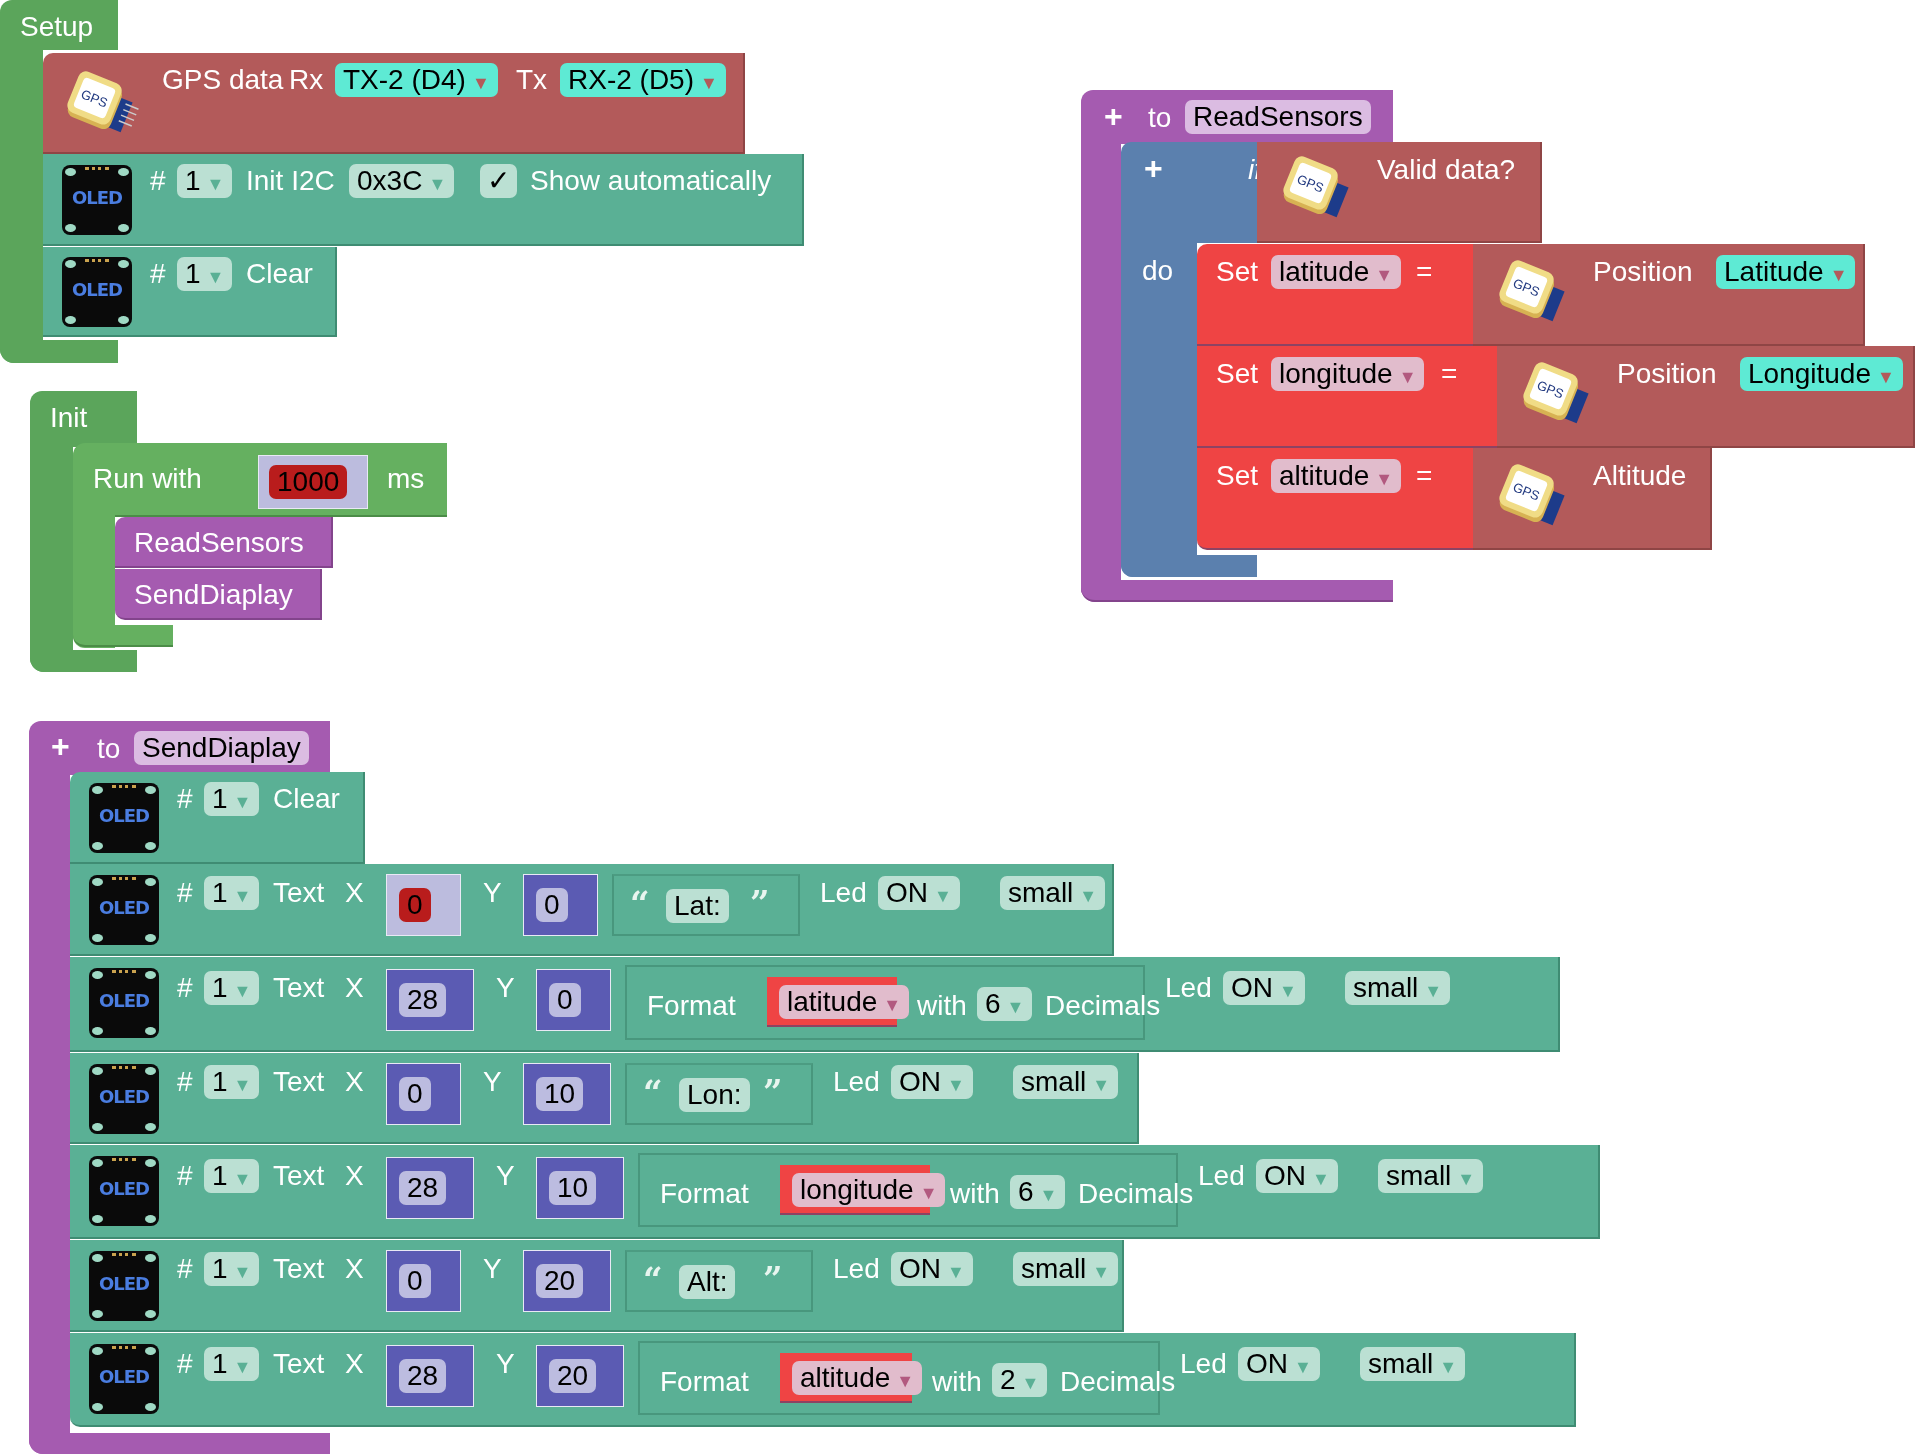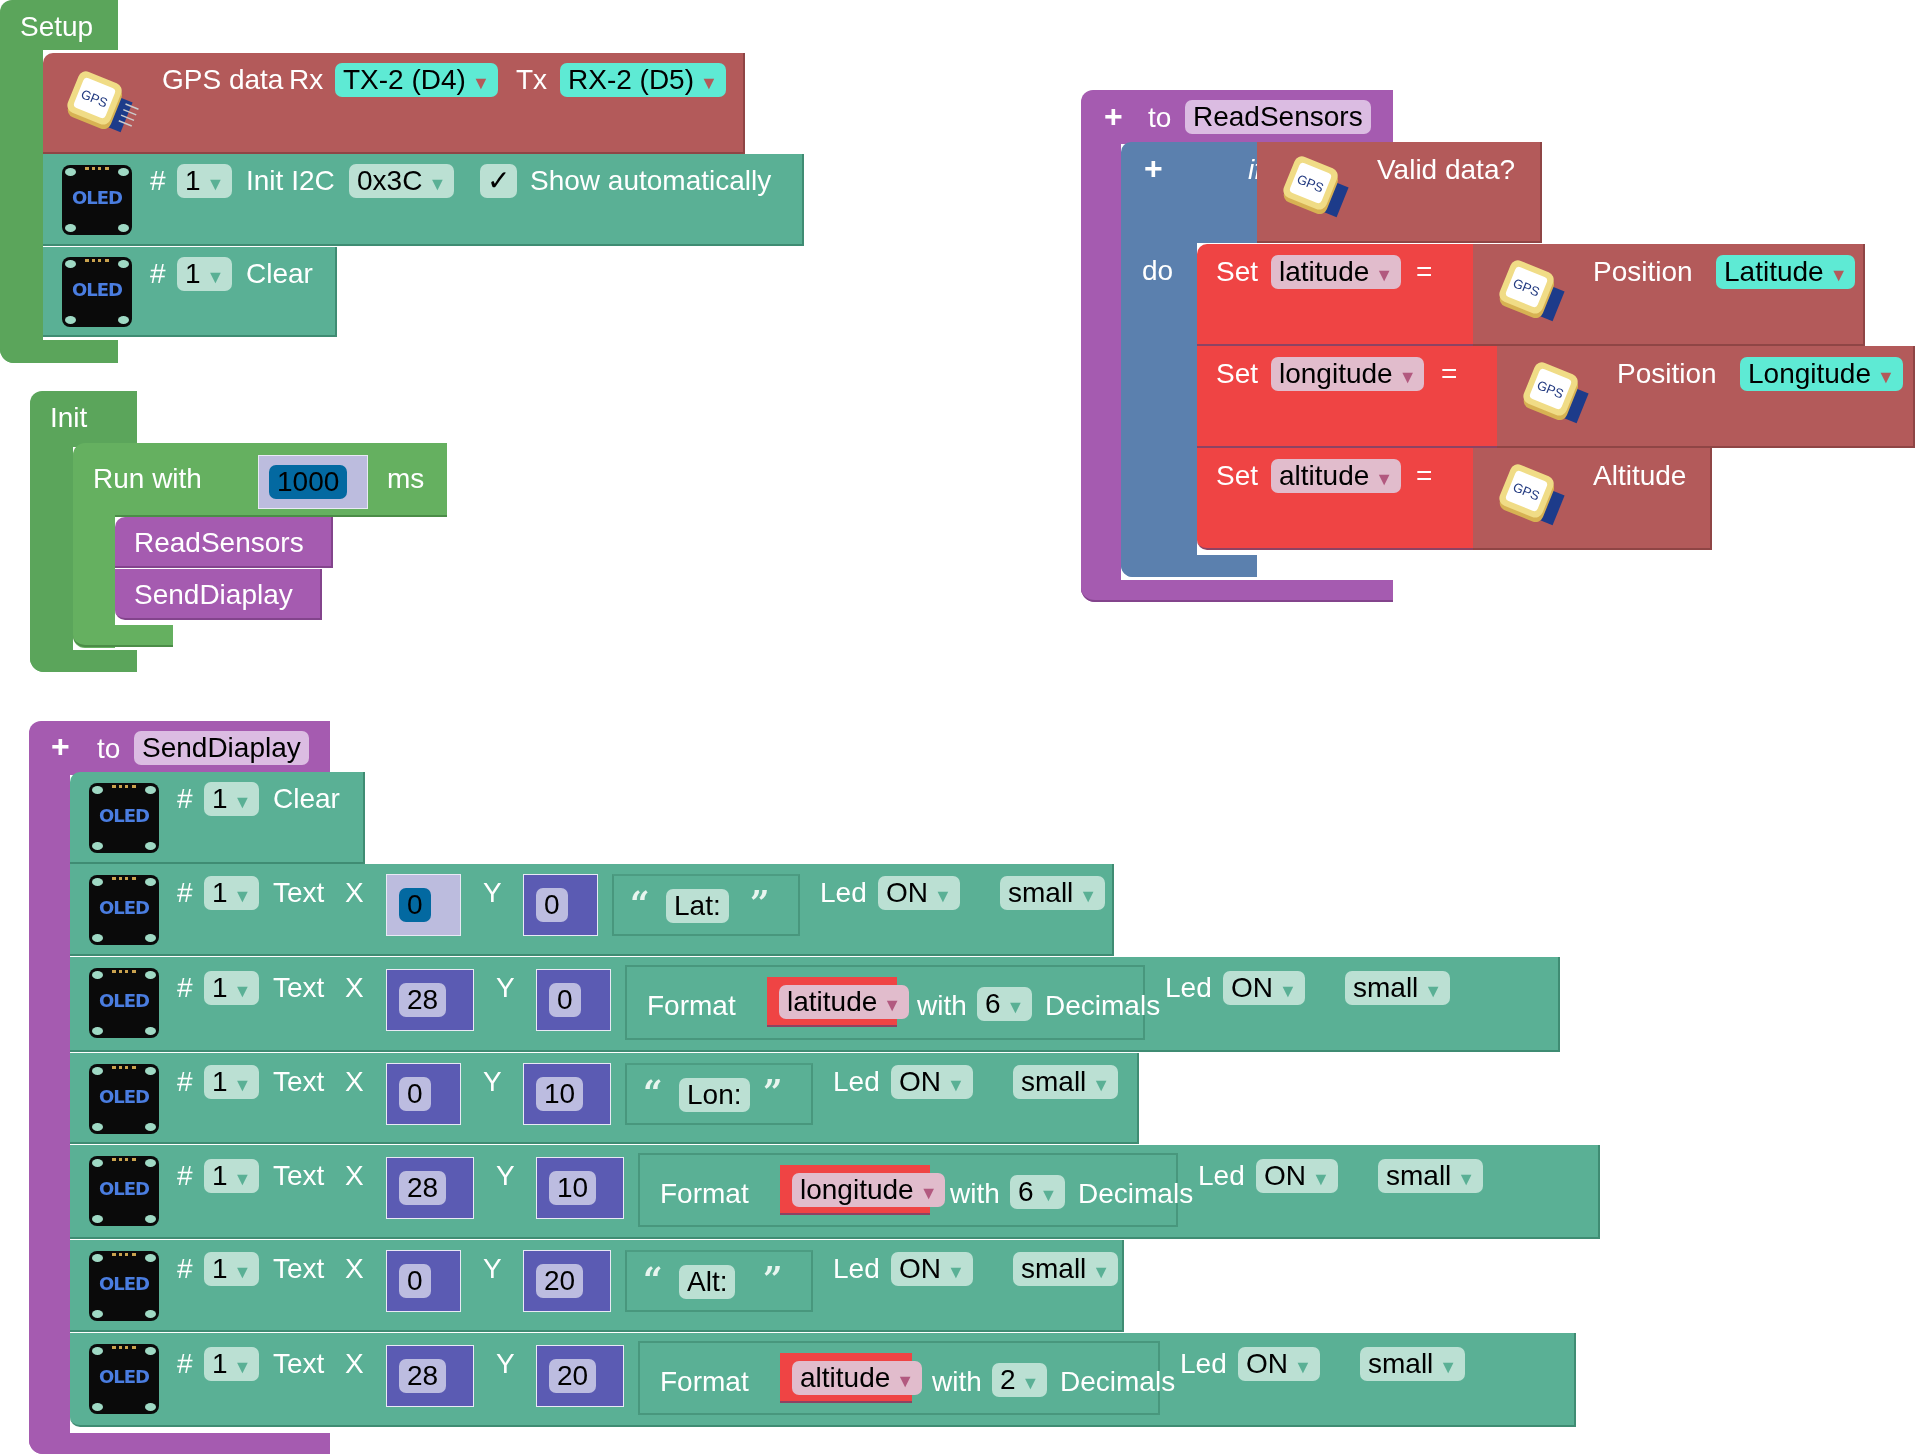--- a/index.html
+++ b/index.html
@@ -12,21 +12,21 @@
   .teal{background:#5ab095;border-bottom:2px solid #3f8c73;border-right:2px solid #3f8c73;}
   .purple{background:#a55bb0;}
   .purple2{background:#a55bb0;border-bottom:2px solid #83448c;border-right:2px solid #83448c;}
   .blue{background:#5b80ae;}
   .pink{background:#ef4444;border-bottom:2px solid #8d4363;}
   .field{position:absolute;height:34px;line-height:34px;border-radius:7px;padding:0 8px;font-size:28px;color:#000;white-space:nowrap;box-sizing:border-box;}
   .f-red{background:#5eead4;}
   .f-teal{background:#bbe0d3;}
   .f-purple{background:#dbbce2;}
   .f-pink{background:#e1bccc;}
-  .f-lav{background:#0369a1;}
+  .f-lav{background:#b91c1c;}
   .f-lav2{background:#bcbce0;}
   .arrow{font-size:18px;margin-left:6px;}
   .arrow.red{background:none;border:none;color:#b35a5a;}
   .arrow.teal{background:none;border:none;color:#5ab095;}
   .arrow.pink{background:none;border:none;color:#b2597f;}
   .num{position:absolute;box-sizing:border-box;height:62px;border:1px solid #e9e9f5;}
   .num-light{background:#bcbcde;}
   .num-dark{background:#5b5bb3;}
   .num .field{top:13px;left:12px;}
   .strbox{position:absolute;box-sizing:border-box;height:62px;border:2px solid #48977d;border-top-color:#4c9c82;}

